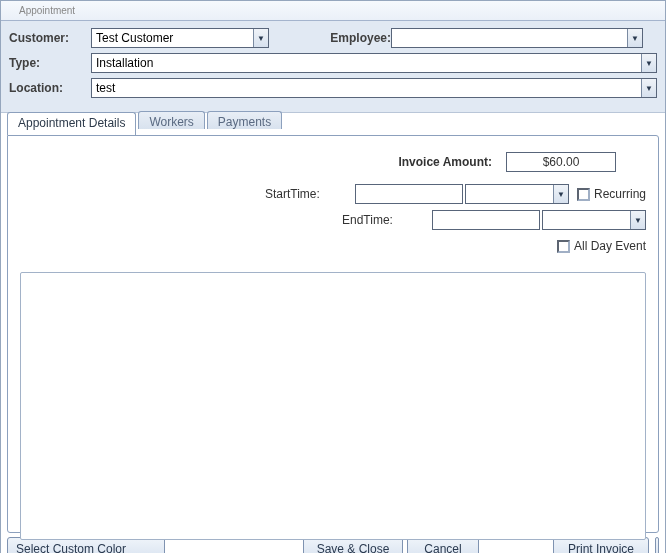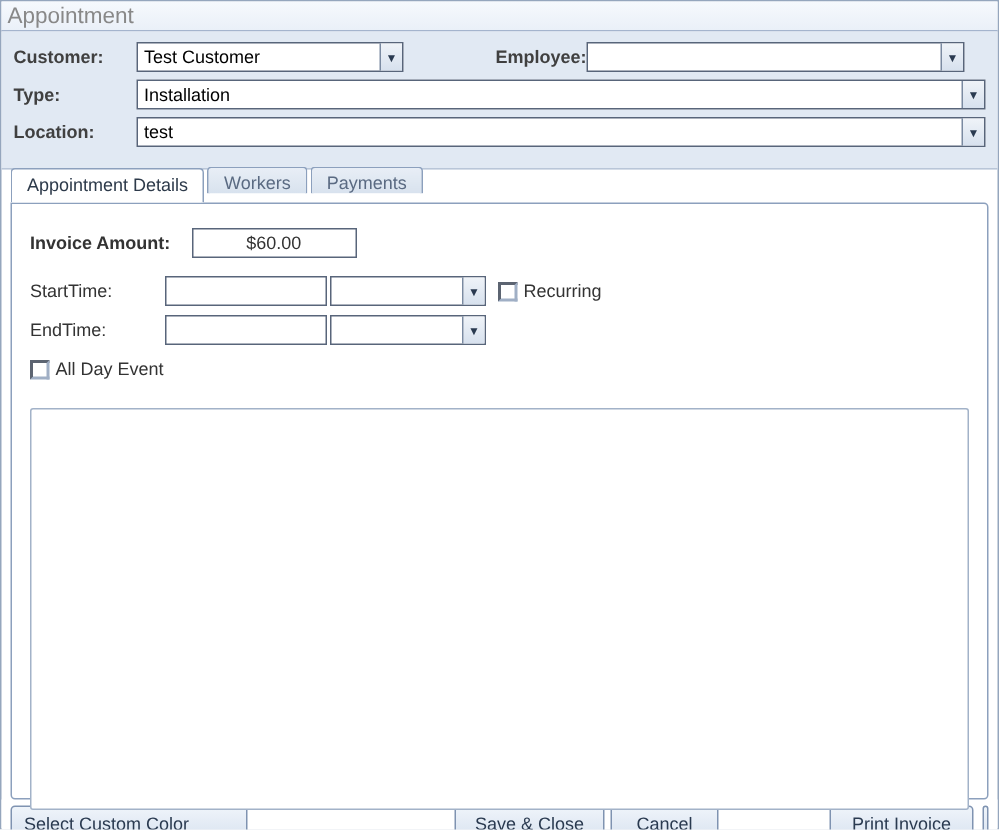--- a/index.html
+++ b/index.html
@@ -15,25 +15,25 @@
   }
   .window {
     width: 666px;
     height: 553px;
     border: 1px solid #95A6BD;
     background: #fff;
   }
   .titlebar {
     height: 20px;
     line-height: 20px;
-    padding: 0 4px;
+    padding: 0 18px;
     background: linear-gradient(#F6F9FD, #EAF0F8);
     border-bottom: 1px solid #A4B4CD;
     color: #888;
-    font-size: 15px;
+    font-size: 10px;
   }
   .header-area {
     background: #E1E9F3;
     padding: 6px 8px 10px 8px;
     border-bottom: 1px solid #B9C6D8;
   }
   .header-row {
     display: flex;
     align-items: center;
     margin-bottom: 3px;
@@ -116,20 +116,21 @@
     border: 1px solid #8CA0BD;
     border-radius: 0 3px 3px 3px;
     background: #fff;
     height: 398px;
     padding: 10px 12px;
     position: relative;
   }
 
   .inv-row {
     display: flex;
+    justify-content: flex-end;
     align-items: center;
     margin-top: 6px;
     margin-bottom: 10px;
     gap: 14px;
     padding-right: 30px;
   }
   .invlabel { font-weight: 600; }
   .invbox {
     border: 1px solid #58657A;
     width: 110px;
@@ -137,20 +138,21 @@
     line-height: 18px;
     text-align: center;
     background: #fff;
   }
 
   .time-row {
     display: flex;
     align-items: center;
     height: 24px;
     margin-bottom: 2px;
+    justify-content: flex-end;
   }
   .tlabel {
     width: 90px;
   }
   .tbox {
     border: 1px solid #58657A;
     width: 108px;
     height: 20px;
     margin-right: 2px;
     background: #fff;

